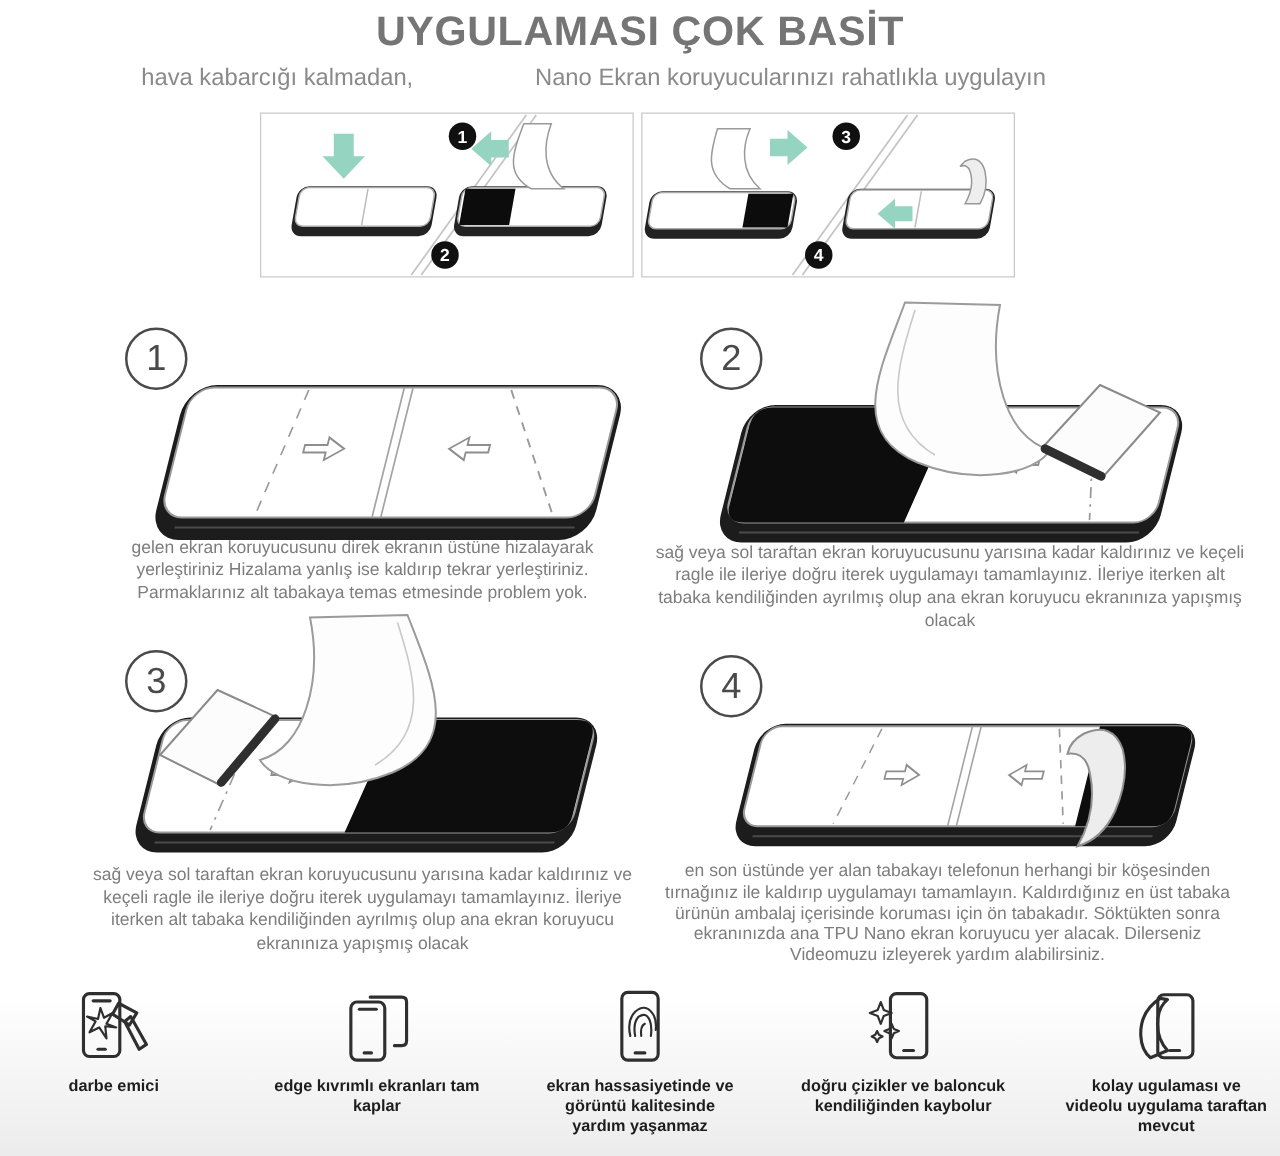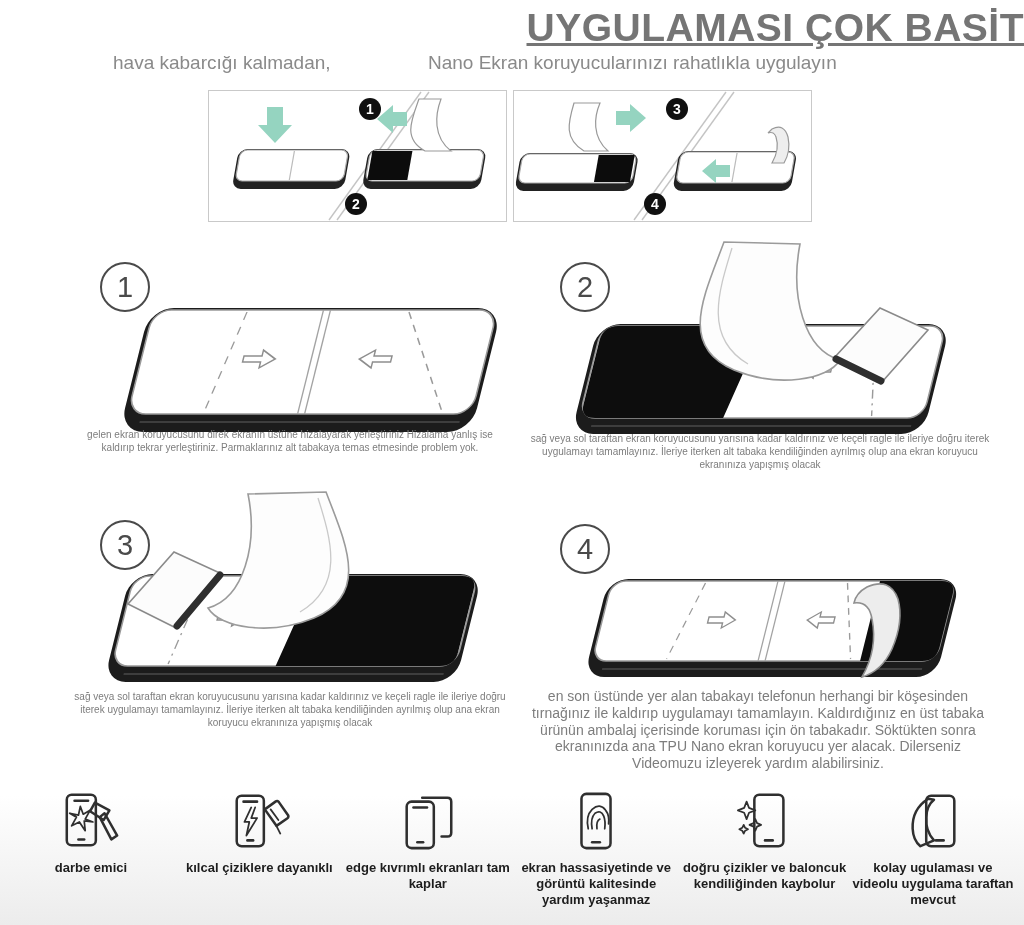--- a/index.html
+++ b/index.html
@@ -2,22 +2,22 @@
 <html><head>
 <meta charset="utf-8">
 <style>
   html,body{margin:0;padding:0;background:#fff;}
   .canvas{
     position:relative;width:1024px;height:925px;overflow:hidden;
     background:linear-gradient(180deg,#ffffff 0%,#ffffff 86%,#ececec 100%);
     font-family:"Liberation Sans","DejaVu Sans",sans-serif;
   }
   .title{
-    position:absolute;top:6px;left:0;right:0;text-align:right;
-    font-size:39px;font-weight:700;color:#757575;letter-spacing:.5px;white-space:nowrap;text-decoration:underline;
+    position:absolute;top:6px;left:0;right:0;text-align:center;
+    font-size:33px;font-weight:700;color:#757575;letter-spacing:.5px;white-space:nowrap;
   }
   .sub{position:absolute;top:52px;font-size:19px;color:#8a8a8a;white-space:nowrap;}
   .sub.left{left:113px;}
   .sub.right{left:428px;}
 
   
   .strip{position:absolute;left:208px;top:90px;width:604px;height:132px;display:flex;gap:6px;}
   .panel{position:relative;flex:1;background:#fff;border:1px solid #c9c9c9;box-sizing:border-box;}
   .panel svg{position:absolute;left:0;top:0;width:100%;height:100%;}
   .badge{
@@ -26,21 +26,21 @@
   }
 
   
   .stepnum{
     position:absolute;width:46px;height:46px;border:2.5px solid #4a4a4a;border-radius:50%;
     color:#4a4a4a;font-size:29px;font-weight:400;display:flex;align-items:center;justify-content:center;
     background:#fff;
   }
   .art{position:absolute;}
   .step-text{
-    position:absolute;text-align:center;font-size:10px;line-height:1.3;color:#7d7d7d;
+    position:absolute;text-align:center;font-size:14px;line-height:1.3;color:#7d7d7d;
   }
   .step-text.small{font-size:14px;line-height:1.2;}
 
   
   .features{
     position:absolute;left:8px;top:790px;width:1008px;display:flex;justify-content:space-between;
   }
   .feature{width:166px;text-align:center;}
   .feature .fic{display:inline-block;width:62px;height:62px;}
   .feature .flabel{
@@ -187,34 +187,20 @@
           <line class="stroke" x1="15" y1="11" x2="29" y2="11"></line>
           <line class="stroke" x1="19" y1="51" x2="25" y2="51"></line>
           <polyline class="stroke thin" points="21,17 24,25 31,21 26,30 34,33 25,32 26,42 20,33 12,37 17,28 10,24 19,26 21,17"></polyline>
           <path class="stroke" d="M36,13 L51,21 L45,31 L31,22 Z" fill="#fff"></path>
           <path class="stroke" d="M41,28 L46,24 L59,47 L53,51 Z" fill="#fff"></path>
         </svg>
       </span>
       <div class="flabel">darbe emici</div>
     </div>
 
-    <div class="feature">
-      <span class="fic">
-        <svg viewBox="0 0 64 64" width="62" height="62">
-          <rect class="stroke" x="9" y="6" width="28" height="52" rx="5"></rect>
-          <line class="stroke" x1="16" y1="12" x2="30" y2="12"></line>
-          <line class="stroke" x1="20" y1="52" x2="26" y2="52"></line>
-          <polyline class="stroke thin" points="24,18 17,33 22,33 19,47 30,29 24,29 28,18"></polyline>
-          <path class="stroke" d="M38,20 L49,12 Q51,10.5 52.5,12.5 L62,26 Q63,28 61,29.5 L50,37 Z" fill="#fff"></path>
-          <line class="stroke thin" x1="44" y1="20" x2="52" y2="31"></line>
-          <path class="stroke thin" d="M50,37 L54,45"></path>
-        </svg>
-      </span>
-      <div class="flabel">kılcal çiziklere dayanıklı</div>
-    </div>
 
     <div class="feature">
       <span class="fic">
         <svg viewBox="0 0 64 64" width="62" height="62">
           <path class="stroke" d="M26,8 L52,8 Q56,8 56,12 L56,44 Q56,48 52,48 L46,48"></path>
           <rect class="stroke" x="10" y="12" width="28" height="48" rx="5" fill="#fff"></rect>
           <line class="stroke" x1="17" y1="18" x2="31" y2="18"></line>
           <line class="stroke" x1="21" y1="54" x2="27" y2="54"></line>
         </svg>
       </span>

